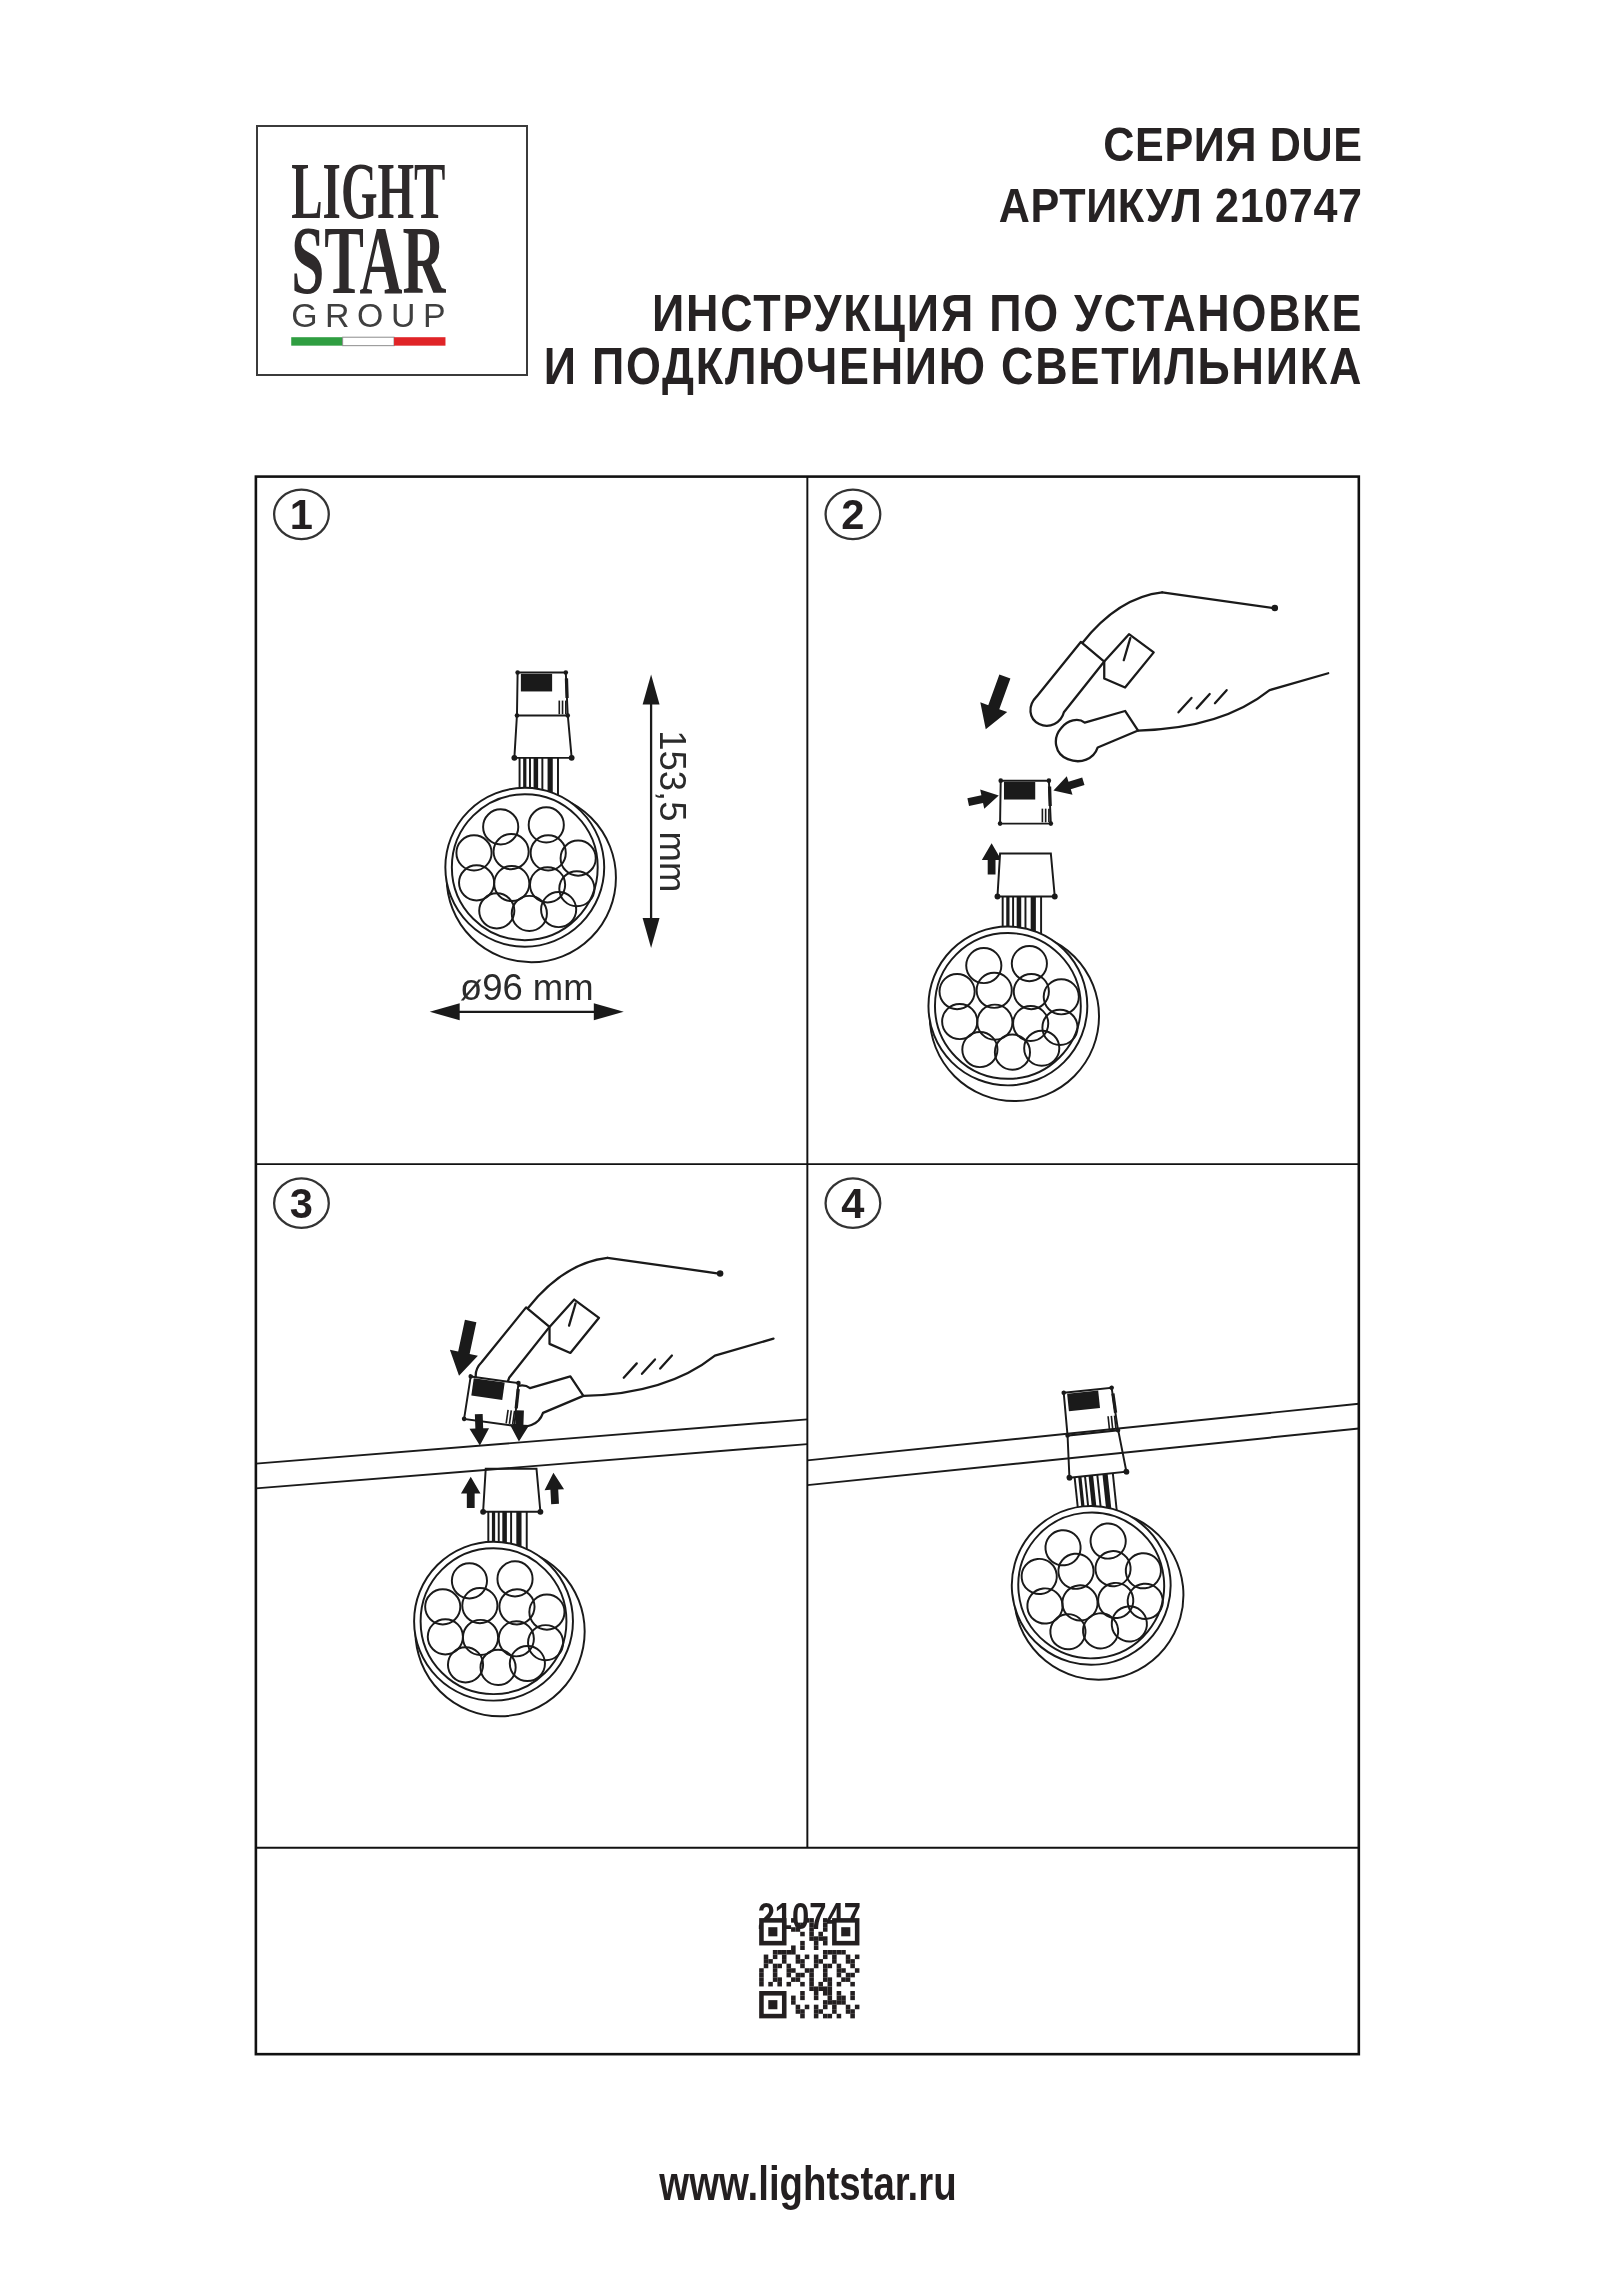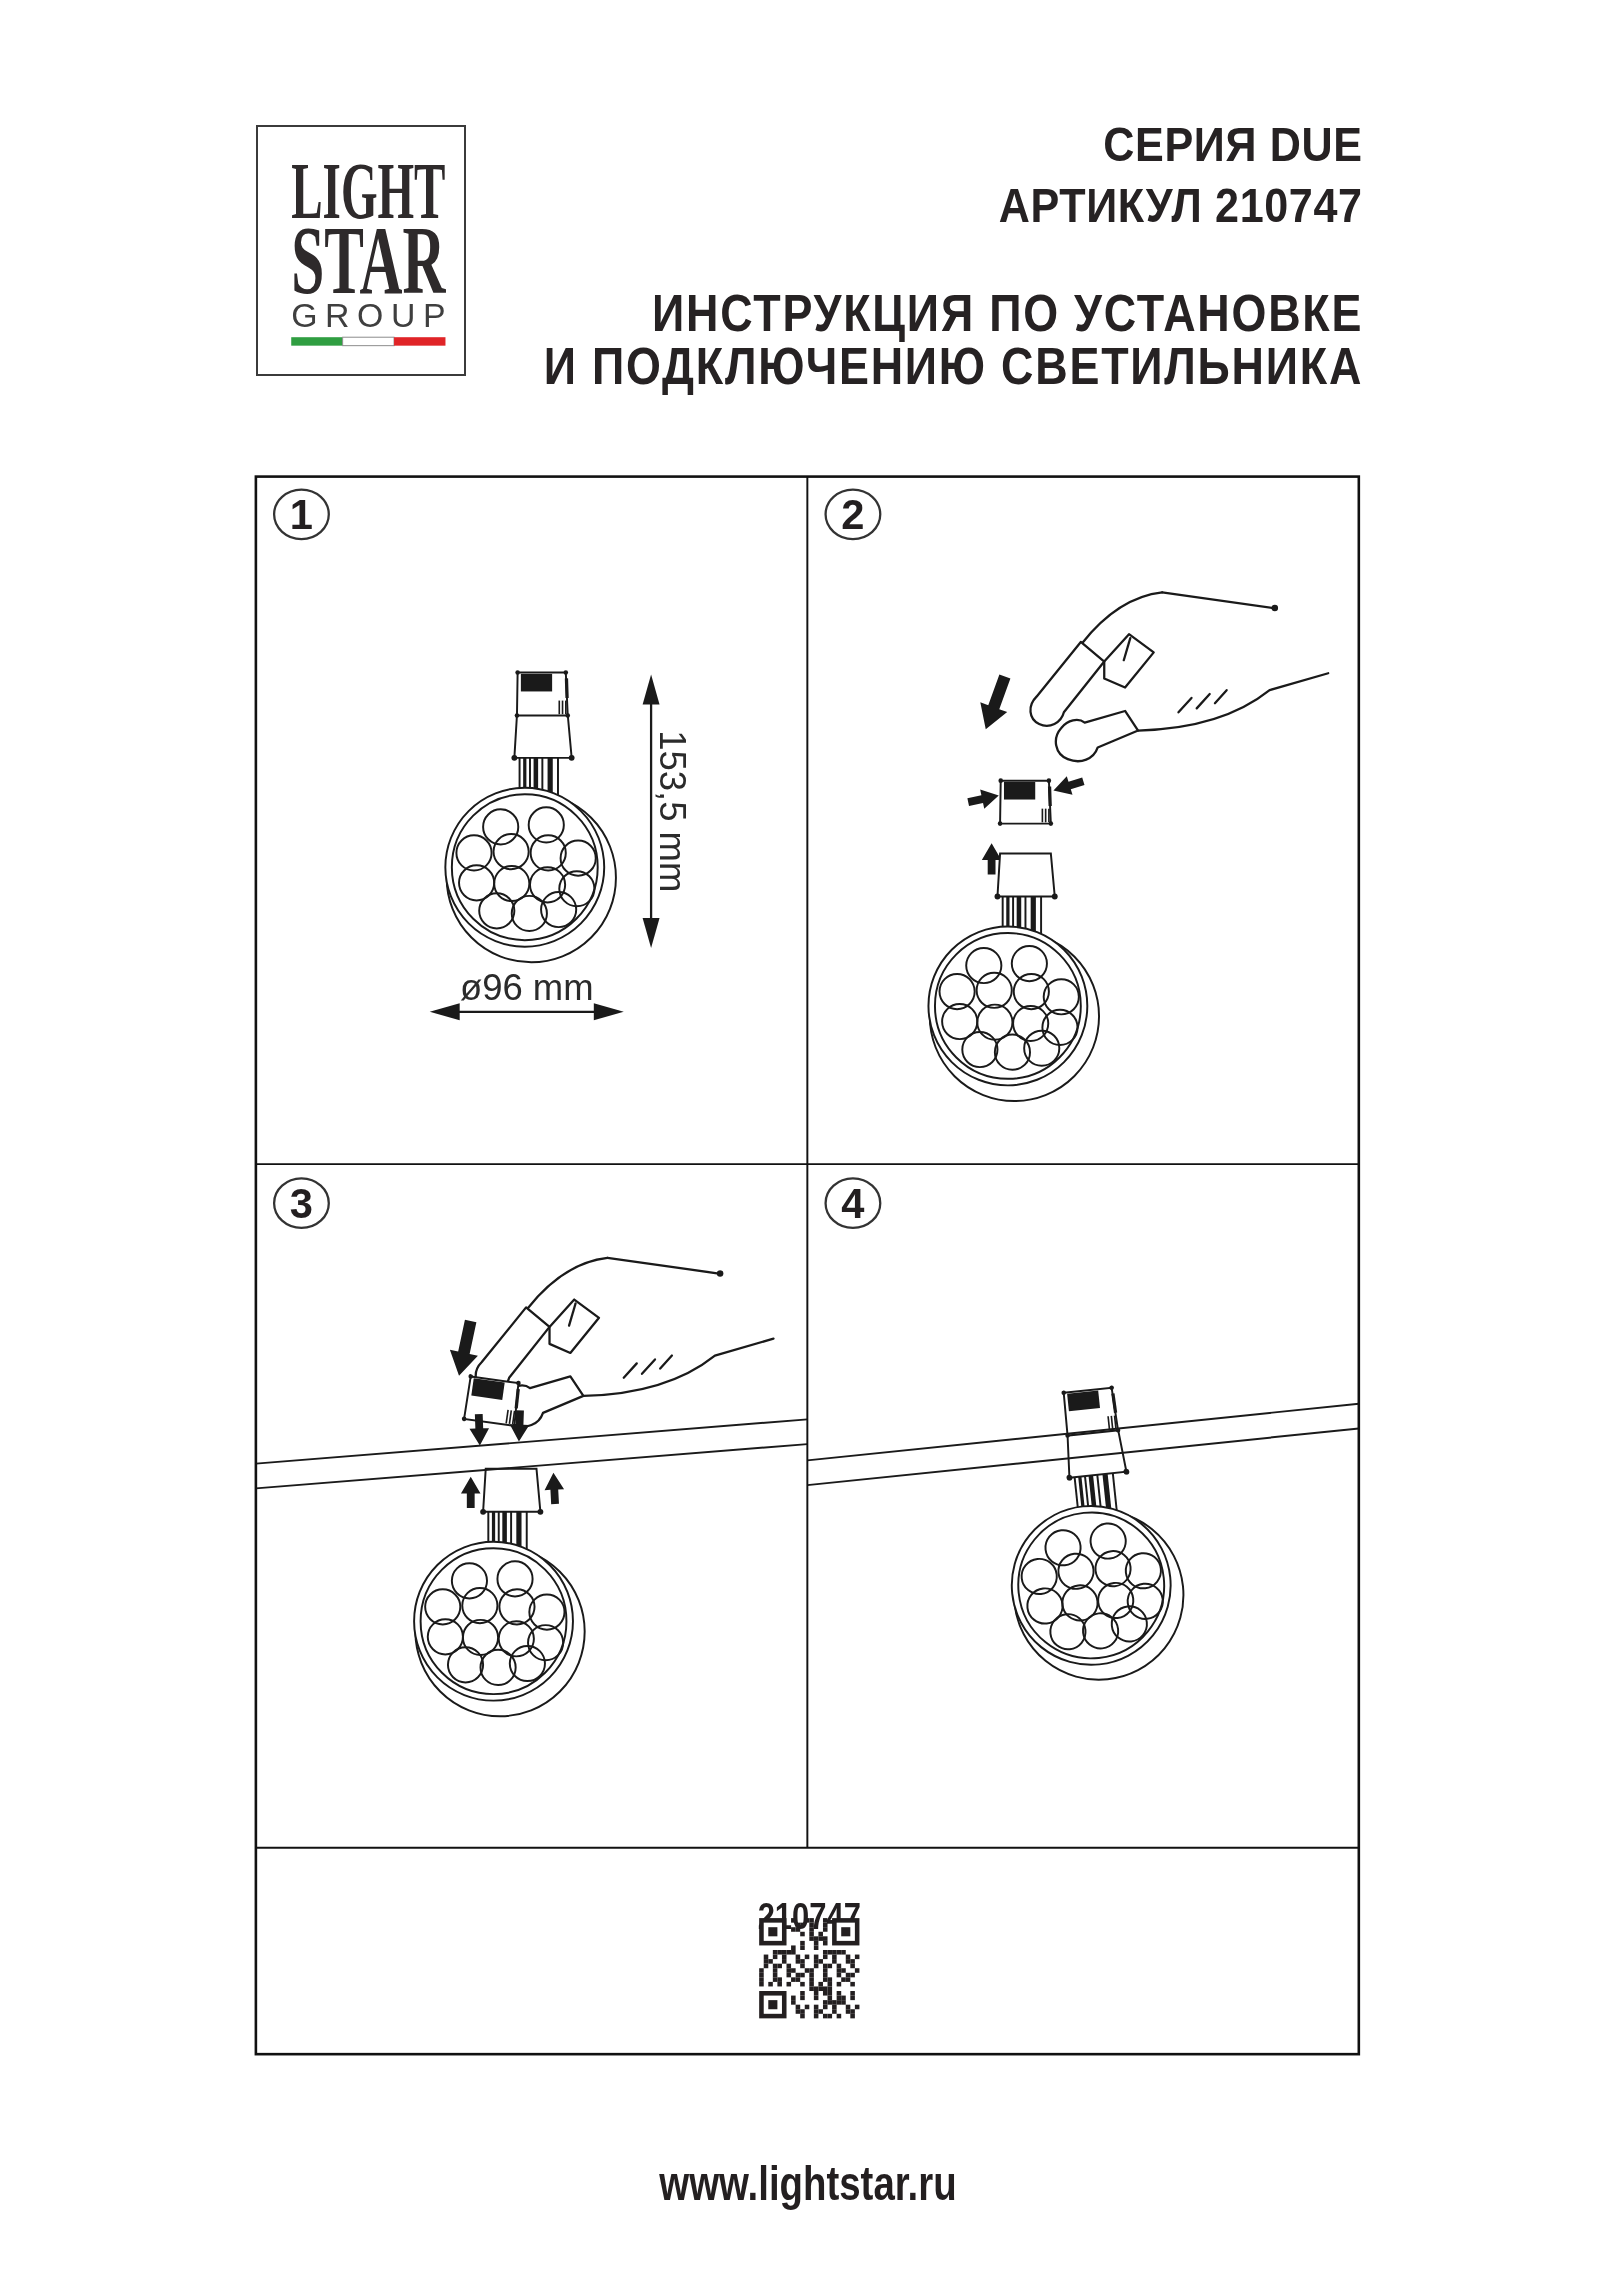--- a/index.html
+++ b/index.html
@@ -7,21 +7,21 @@
     position:relative;
     width:1616px;height:2284px;
     font-family:"Liberation Sans",sans-serif;
     color:#231f20;
     overflow:hidden;
   }
   .abs{position:absolute;}
 
   
   .logo-box{
-    left:256px;top:125px;width:210px;height:251px;
+    left:256px;top:125px;width:272px;height:251px;
     border:2.6px solid #3b3b3b;box-sizing:border-box;background:#fff;
   }
 
   
   .hline{
     position:absolute;right:253px;white-space:nowrap;
     font-weight:bold;color:#262223;line-height:1;
     transform:scaleX(0.88);transform-origin:100% 50%;
   }
   .hline.series   {top:120px;font-size:49px;letter-spacing:0.7px;}

